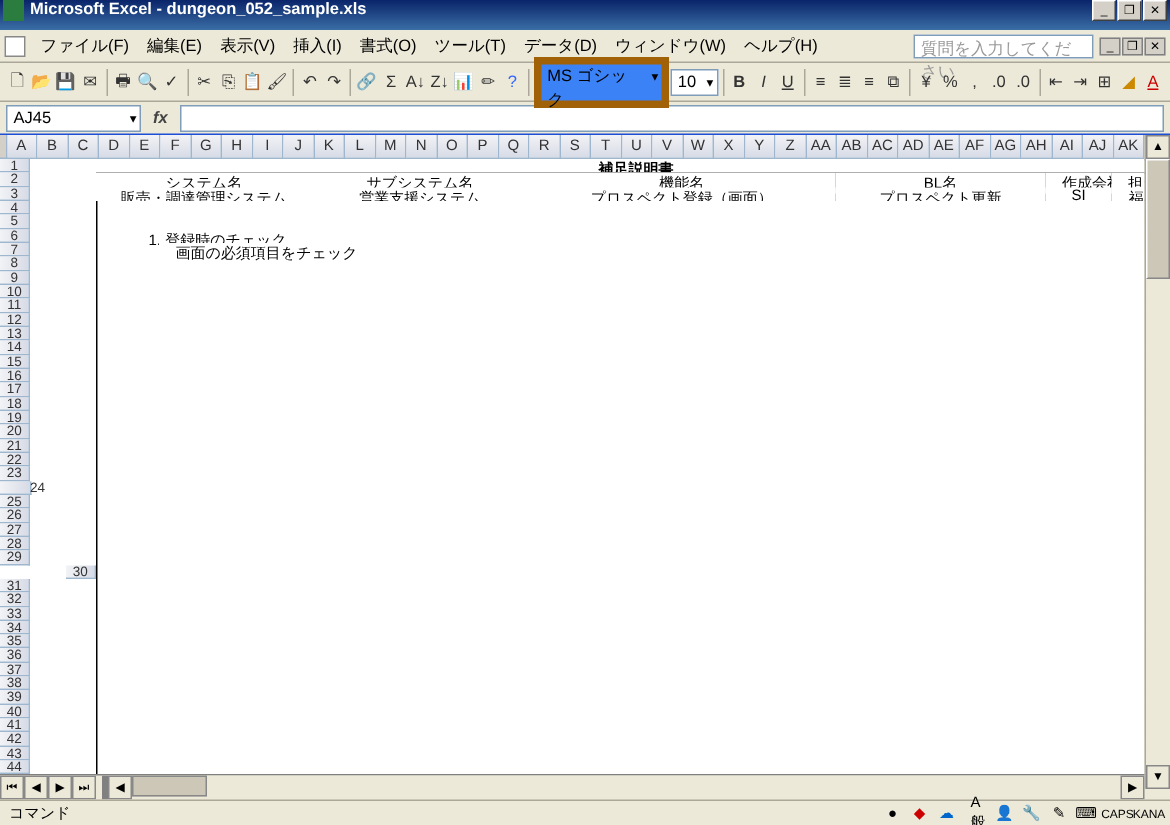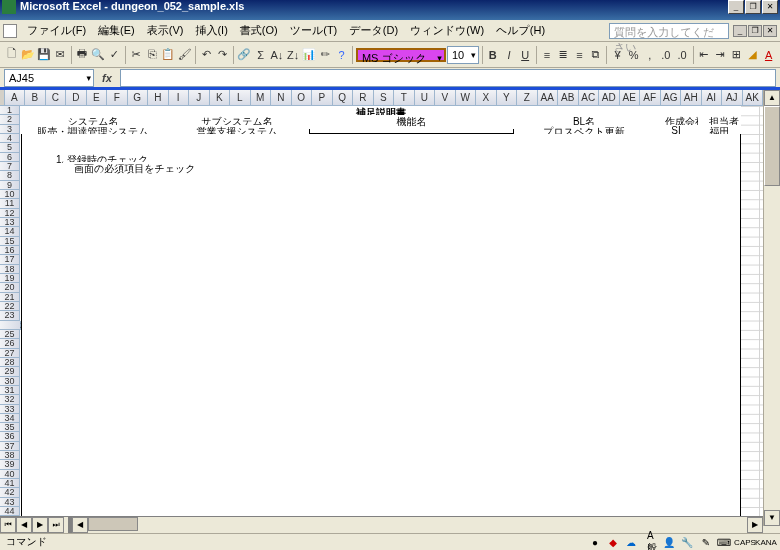--- a/index.html
+++ b/index.html
@@ -11,25 +11,25 @@
 .win-btns div { width: 16px; height: 14px; background: #d4d0c8; border: 1px solid #fff; border-right-color:#404040; border-bottom-color:#404040; font-size: 8px; text-align: center; line-height: 12px; color:#000; }
 .menubar { background: #ece9d8; height: 22px; display: flex; align-items: center; padding: 0 3px; border-bottom: 1px solid #aca899; }
 .menubar .doc-icon { width: 14px; height: 14px; background: #fff; border: 1px solid #888; margin-right: 4px; }
 .menubar .menu-item { padding: 2px 6px; cursor: default; }
 .menubar .question-box { margin-left: auto; width: 120px; height: 16px; border: 1px solid #7f9db9; background: #fff; color: #999; padding: 1px 4px; }
 .menubar .win-btns2 { display:flex; gap:1px; margin-left:4px;}
 .menubar .win-btns2 div { width: 14px; height: 12px; background: #d4d0c8; border: 1px solid #808080; font-size: 8px; text-align:center; line-height:10px;}
 .toolbar { background: #ece9d8; height: 26px; display: flex; align-items: center; padding: 0 4px; border-bottom: 1px solid #aca899; gap: 1px; }
 .tbtn { width: 20px; height: 20px; display: inline-flex; align-items: center; justify-content: center; font-size: 11px; color: #333; cursor: default; }
 .sep { width: 1px; height: 18px; background: #aca899; margin: 0 2px; }
-.font-select { border: 2px solid #a16207; background: #d946ef; height: 14px; padding: 0 14px 0 4px; min-width: 90px; line-height: 16px; font-size: 11px; position: relative; }
+.font-select { border: 5px solid #a16207; background: #3b82f6; height: 34px; padding: 0 14px 0 4px; min-width: 90px; line-height: 16px; font-size: 11px; position: relative; }
 .font-select::after { content: "▾"; position: absolute; right: 2px; top: 0; font-size: 9px; color: #000; }
 .size-select { border: 1px solid #7f9db9; background: #fff; height: 18px; padding: 0 12px 0 4px; width: 36px; line-height: 16px; font-size: 11px; position: relative; }
 .size-select::after { content: "▾"; position: absolute; right: 2px; top: 0; font-size: 9px; }
-.namebox-row { background: #ece9d8; height: 22px; display: flex; align-items: center; padding: 0 4px; border-bottom: 3px solid #1d4ed8; gap: 4px; }
+.namebox-row { background: #ece9d8; height: 22px; display: flex; align-items: center; padding: 0 4px; border-bottom: 1px solid #1d4ed8; gap: 4px; }
 .namebox { border: 1px solid #7f9db9; background: #fff; width: 90px; height: 18px; padding: 0 4px; line-height: 16px; position: relative; }
 .namebox::after { content: "▾"; position: absolute; right: 2px; top: 0; font-size: 9px; }
 .fx-label { font-style: italic; font-weight: bold; color: #444; padding: 0 4px; }
 .formula-bar { border: 1px solid #7f9db9; background: #fff; flex: 1; height: 18px; }
 .sheet-area { position: relative; background: #fff; height: 436px; overflow: hidden; border-right: 17px solid #ece9d8; }
 .col-headers { display: flex; position: sticky; top: 0; height: 16px; }
 .corner { width: 20px; height: 16px; background: #d4d0c8; border: 1px solid #9eb6ce; border-top: none; border-left: none; }
 .col-h { height: 16px; background: linear-gradient(#f2f3f6,#d7dbe6); border-right: 1px solid #9eb6ce; border-bottom: 1px solid #9eb6ce; text-align: center; font-size: 10px; line-height: 16px; color: #333; }
 .row-h { width: 20px; background: linear-gradient(to right,#f2f3f6,#d7dbe6); border-right: 1px solid #9eb6ce; border-bottom: 1px solid #9eb6ce; text-align: center; font-size: 9px; line-height: 9px; color: #333; }
 .cells { position: relative; flex: 1; }
@@ -221,21 +221,21 @@
         <div class="row-h" style="height: 9.33px;">20</div>
         <div class="row-h" style="height: 9.33px;">21</div>
         <div class="row-h" style="height: 9.33px;">22</div>
         <div class="row-h" style="height: 9.33px;">23</div>
         <div class="row-h" style="height: 9.33px; padding-left: 20px;">24</div>
         <div class="row-h" style="height: 9.33px;">25</div>
         <div class="row-h" style="height: 9.33px;">26</div>
         <div class="row-h" style="height: 9.33px;">27</div>
         <div class="row-h" style="height: 9.33px;">28</div>
         <div class="row-h" style="height: 9.33px;">29</div>
-        <div class="row-h" style="height: 9.33px;">30</div>
+        <div class="row-h" style="height: 9.33px; margin-left: 44px;">30</div>
         <div class="row-h" style="height: 9.33px;">31</div>
         <div class="row-h" style="height: 9.33px;">32</div>
         <div class="row-h" style="height: 9.33px;">33</div>
         <div class="row-h" style="height: 9.33px;">34</div>
         <div class="row-h" style="height: 9.33px;">35</div>
         <div class="row-h" style="height: 9.33px;">36</div>
         <div class="row-h" style="height: 9.33px;">37</div>
         <div class="row-h" style="height: 9.33px;">38</div>
         <div class="row-h" style="height: 9.33px;">39</div>
         <div class="row-h" style="height: 9.33px;">40</div>
@@ -261,20 +261,21 @@
         <div class="border-box" style="left:677px; top:9.3px; width:43px; height:18.7px;"></div>
         <div class="cell-text center-text" style="left:0; top:9.3px; width:144px">システム名</div>
         <div class="cell-text center-text" style="left:144px; top:9.3px; width:144px">サブシステム名</div>
         <div class="cell-text center-text" style="left:288px; top:9.3px; width:205px">機能名</div>
         <div class="cell-text center-text" style="left:493px; top:9.3px; width:140px">BL名</div>
         <div class="cell-text center-text" style="left:633px; top:9.3px; width:44px">作成会社</div>
         <div class="cell-text center-text" style="left:677px; top:9.3px; width:43px">担当者</div>
 
         <div class="cell-text center-text" style="left:0; top:18.7px; width:144px">販売・調達管理システム</div>
         <div class="cell-text center-text" style="left:144px; top:18.7px; width:144px">営業支援システム</div>
+        <div class="cell-text center-text" style="left:288px; top:18.7px; width:205px">プロスペクト登録（画面）</div>
         <div class="cell-text center-text" style="left:493px; top:18.7px; width:140px">プロスペクト更新</div>
         <div class="cell-text center-text" style="left:633px; top:18.7px; width:44px">SI</div>
         <div class="cell-text center-text" style="left:677px; top:18.7px; width:43px">福田</div>
 
         <div class="border-box" style="left:0; top:28px; width:720px; height:383px; border-top:none;"></div>
 
         <div class="cell-text" style="left:24px; top:47px">1. 登録時のチェック</div>
         <div class="cell-text" style="left:42px; top:56px">画面の必須項目をチェック</div>
 
         <div style="position:absolute; left:718px; top:411px; width:20px; height:9px; border:2px solid #000;"></div>

